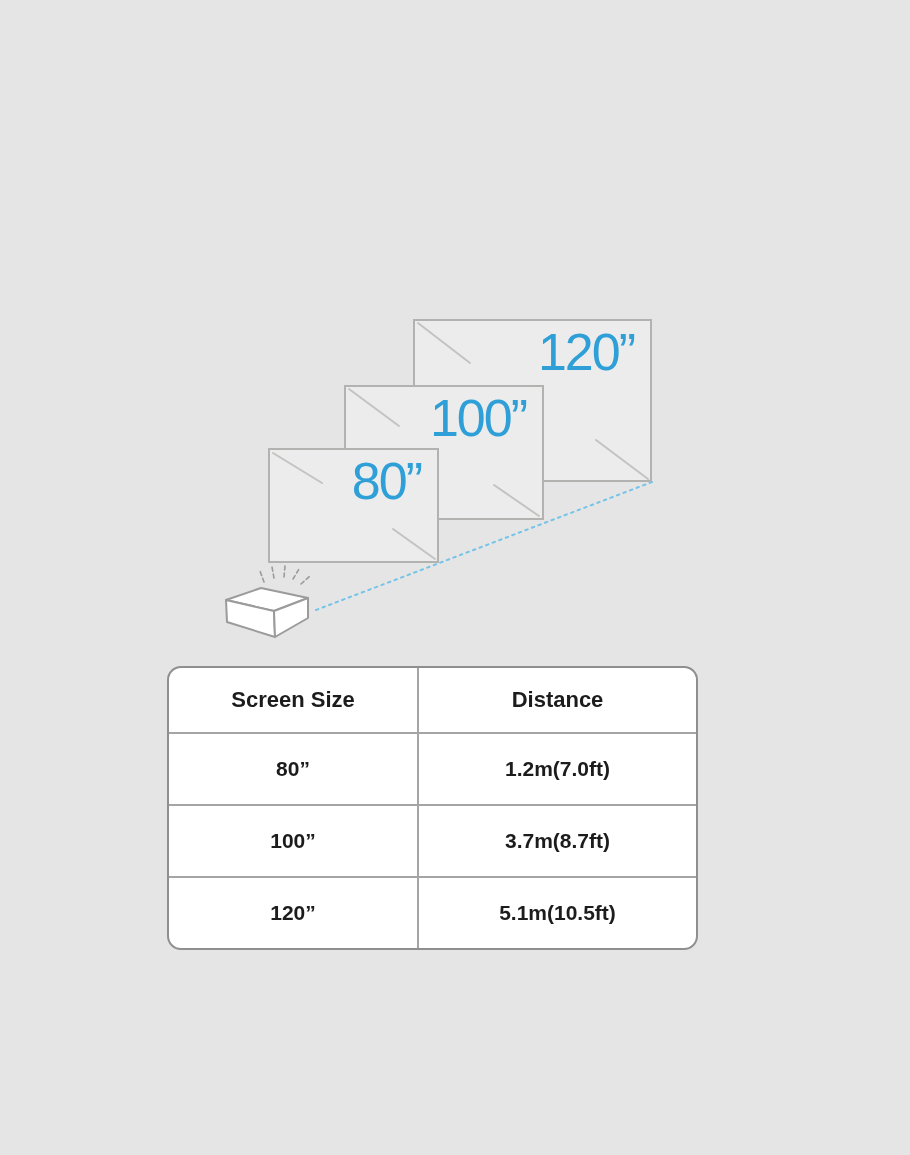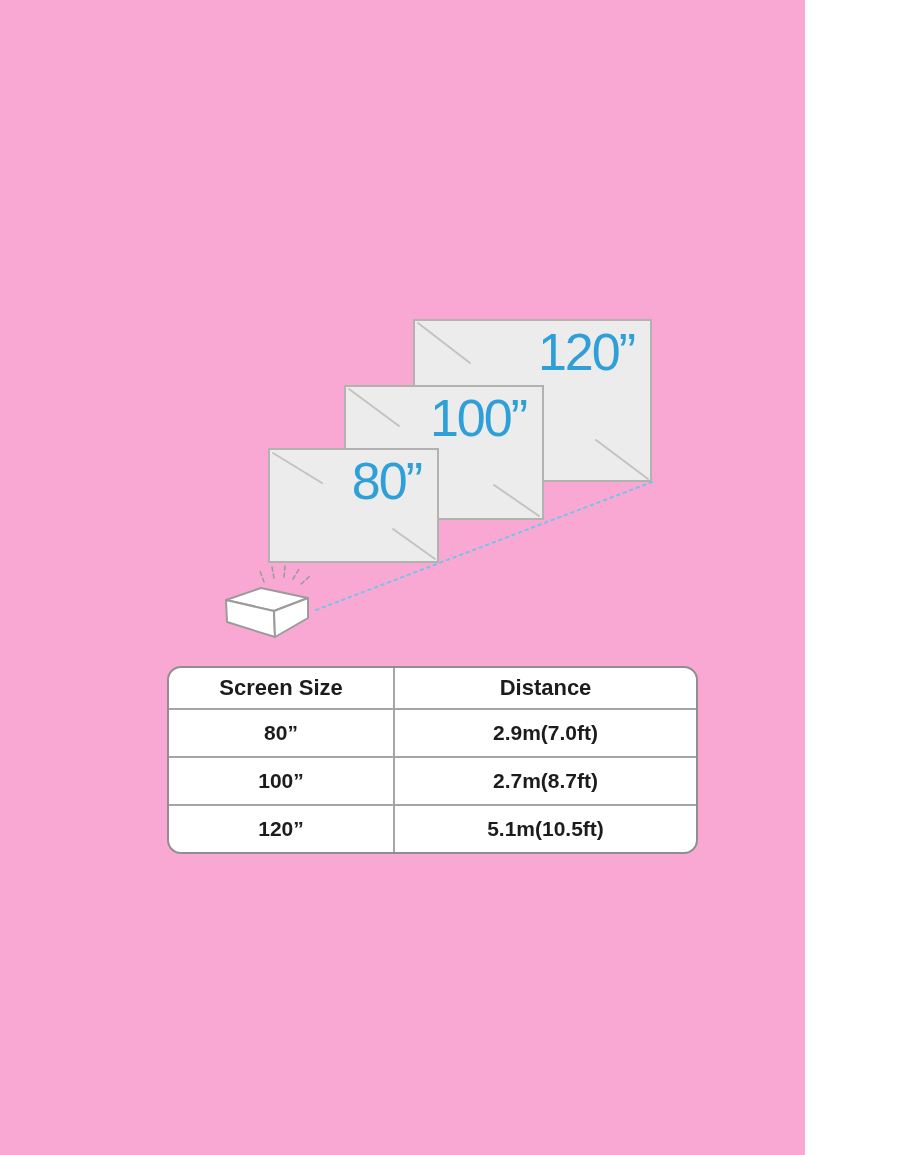--- a/index.html
+++ b/index.html
@@ -3,23 +3,23 @@
 <meta charset="utf-8">
 <style>
   html, body {
     margin: 0;
     padding: 0;
     background: #ffffff;
     font-family: "Liberation Sans", sans-serif;
   }
   .canvas {
     position: relative;
-    width: 805px;
+    width: 910px;
     height: 1155px;
-    background: #f9a8d4;
+    background: #e5e5e5;
     overflow: hidden;
   }
 
   
   .diagram {
     position: absolute;
     left: 0; top: 0;
     width: 910px; height: 660px;
   }
   .screen {
@@ -96,21 +96,21 @@
     border-collapse: separate;
     border-spacing: 0;
     border: 2px solid #8f8f8f;
     border-radius: 14px;
     color: #1c1c1c;
     background: #ffffff;
   }
   table.spec th, table.spec td {
     text-align: center;
     vertical-align: middle;
-    padding: 0;
+    padding: 12px;
     margin-left: 28px;
   }
   table.spec th {
     height: 40px;
     font-size: 22px;
     font-weight: 700;
     border-bottom: 2px solid #a5a5a5;
   }
   table.spec td {
     height: 46px;
@@ -176,25 +176,25 @@
     <table class="spec">
       <thead>
         <tr>
           <th class="col-size">Screen Size</th>
           <th>Distance</th>
         </tr>
       </thead>
       <tbody>
         <tr>
           <td class="col-size">80”</td>
-          <td>2.9m(7.0ft)</td>
+          <td>1.2m(7.0ft)</td>
         </tr>
         <tr>
           <td class="col-size">100”</td>
-          <td>2.7m(8.7ft)</td>
+          <td>3.7m(8.7ft)</td>
         </tr>
         <tr>
           <td class="col-size">120”</td>
           <td>5.1m(10.5ft)</td>
         </tr>
       </tbody>
     </table>
   </div>
 
 </div>

